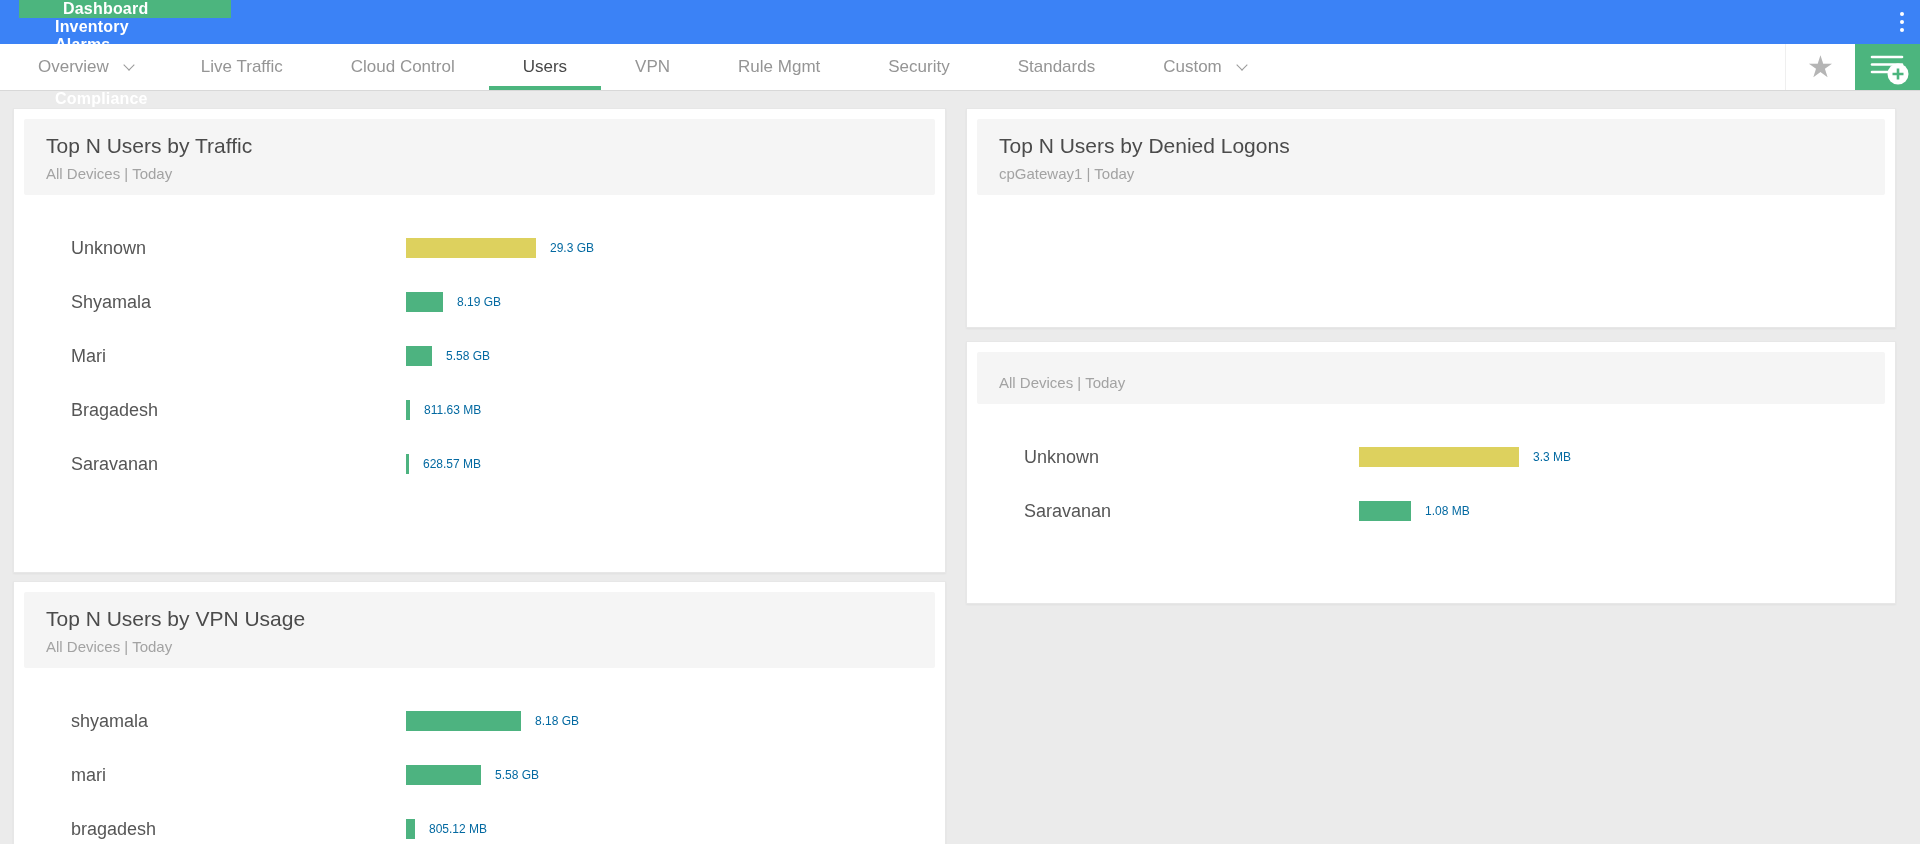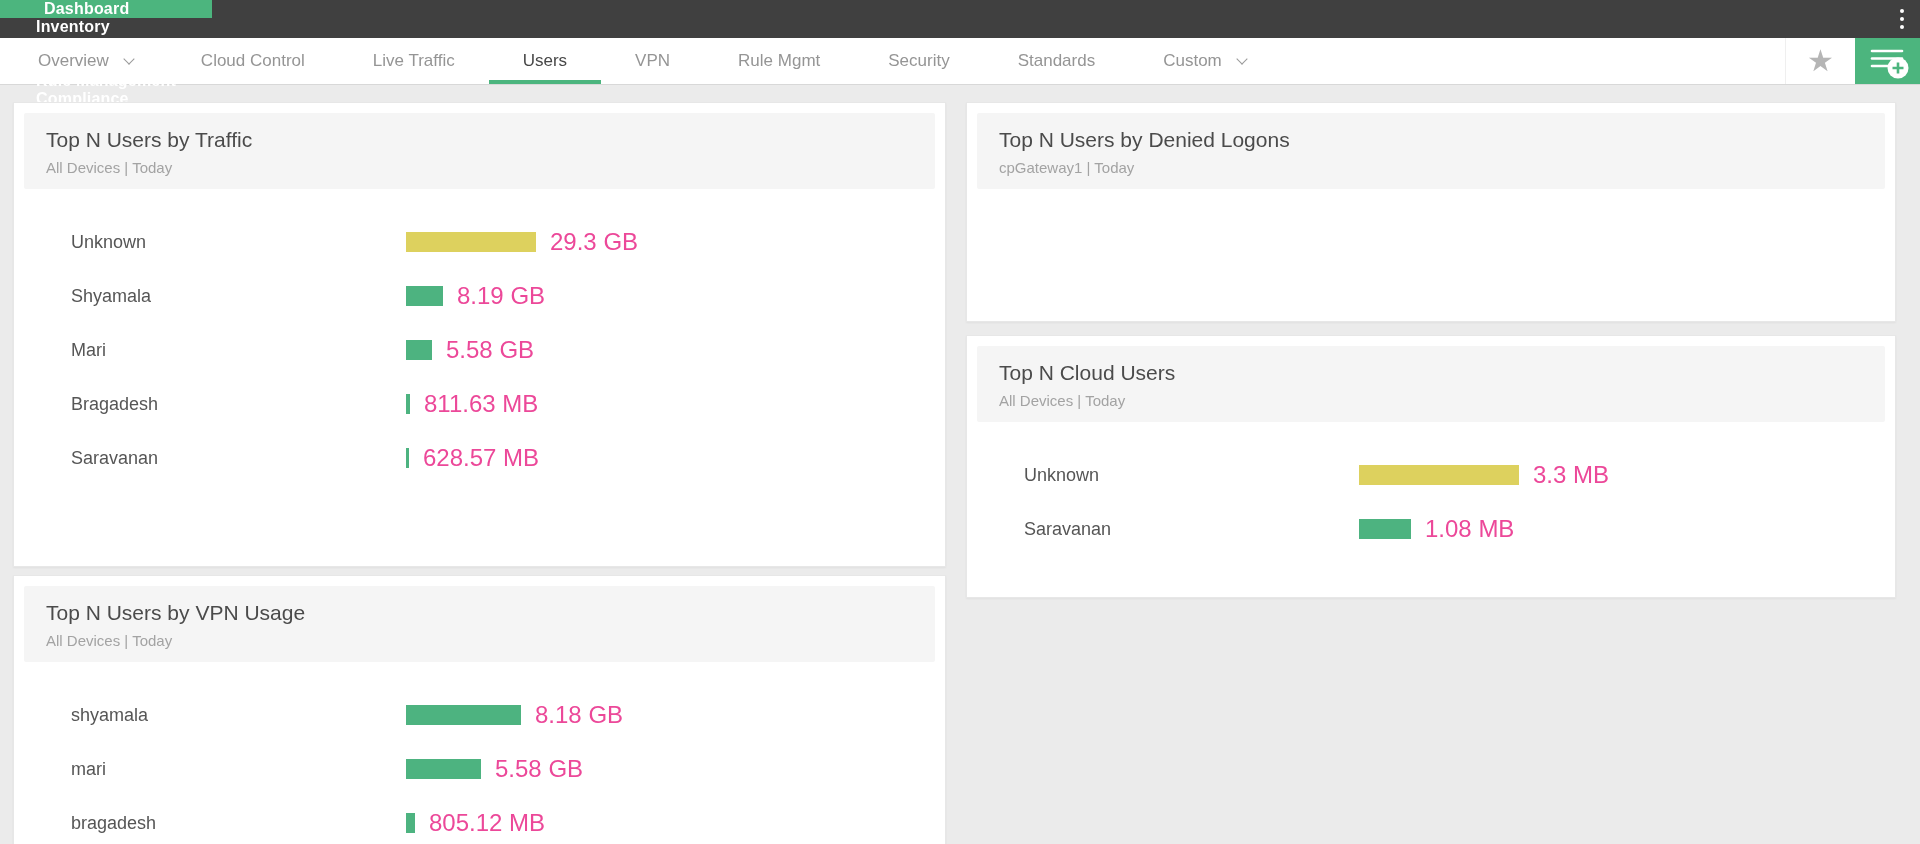--- a/index.html
+++ b/index.html
@@ -1,20 +1,20 @@
 <!DOCTYPE html>
 <html><head>
 <meta charset="utf-8">
 <style>
   * { margin:0; padding:0; box-sizing:border-box; }
   html,body { width:1920px; height:844px; overflow:hidden; }
   body { font-family:"Liberation Sans","DejaVu Sans",sans-serif; background:#ebebeb; }
 
   
-  .topnav { height:38px; background:#404040; display:flex; align-items:stretch; }
+  .topnav { height:44px; background:#3b82f6; display:flex; align-items:stretch;padding-left:19px; }
   .topnav-item { color:#fff; font-size:16px; font-weight:600; display:flex; align-items:center;
                  padding:0 36px; cursor:pointer; letter-spacing:.2px; }
   .topnav-item.active { background:#4cb57e; padding:0 44px; }
   .kebab { margin-left:auto; display:flex; flex-direction:column; justify-content:center;
            align-items:center; gap:4px; padding:0 16px; cursor:pointer; }
   .kebab i { width:4px; height:4px; border-radius:50%; background:#fff; display:block; }
 
   
   .subnav { height:47px; background:#fff; border-bottom:1px solid #d8d8d8;
             display:flex; align-items:stretch; }
@@ -38,21 +38,21 @@
   .col-left { width:933px; flex:none; }
   .col-right { flex:1; }
   .card { background:#fff; border:1px solid #e7e7e7; box-shadow:0 1px 2px rgba(0,0,0,.05); }
   .card-header { margin:10px; background:#f5f5f5; border-radius:2px; padding:15px 22px 13px; }
   .card-title { font-size:21px; font-weight:400; color:#4b4b4b; }
   .card-sub { font-size:15px; color:#a3a3a3; margin-top:7px; }
   .card-body { margin-top:26px; }
   .bar-row { display:flex; align-items:center; height:54px; padding-left:57px; }
   .bar-label { width:335px; flex:none; font-size:18px; color:#565656; }
   .bar { height:20px; flex:none; cursor:pointer; }
-  .bar-value { font-size:24px; color:#ec4899; margin-left:14px; white-space:nowrap; }
+  .bar-value { font-size:12px; color:#0369a1; margin-left:14px; white-space:nowrap; }
 
   #card-traffic { height:465px; }
   #card-vpn    { height:478px; margin-top:8px; }
   #card-denied { height:220px; }
   #card-cloud  { height:263px; margin-top:13px; }
 </style>
 </head>
 <body>
 
 <nav class="topnav">
@@ -111,26 +111,26 @@
 
 <nav class="subnav">
   <div class="tabs">
 
       <div class="tab">
         <span>Overview</span>
         <span class="chev"></span>
       </div>
 
       <div class="tab">
+        <span>Live Traffic</span>
+
+      </div>
+
+      <div class="tab">
         <span>Cloud Control</span>
-
-      </div>
-
-      <div class="tab">
-        <span>Live Traffic</span>
 
       </div>
 
       <div class="tab active">
         <span>Users</span>
 
       </div>
 
       <div class="tab">
         <span>VPN</span>
@@ -247,21 +247,20 @@
 
     <section class="card" id="card-denied">
       <header class="card-header">
         <div class="card-title">Top N Users by Denied Logons</div>
         <div class="card-sub">cpGateway1 | Today</div>
       </header>
     </section>
 
     <section class="card" id="card-cloud">
       <header class="card-header">
-        <div class="card-title">Top N Cloud Users</div>
         <div class="card-sub">All Devices | Today</div>
       </header>
       <div class="card-body">
 
           <div class="bar-row">
             <span class="bar-label">Unknown</span>
             <span class="bar" style="width: 160px; background: rgb(221, 209, 94);"></span>
             <span class="bar-value">3.3 MB</span>
           </div>
 

